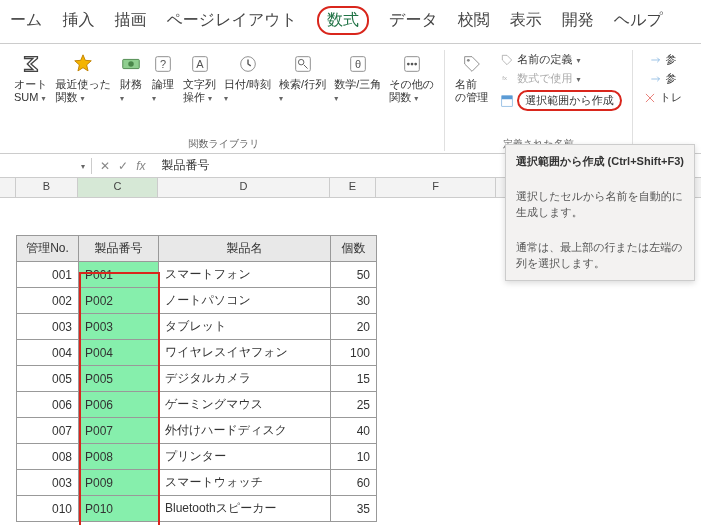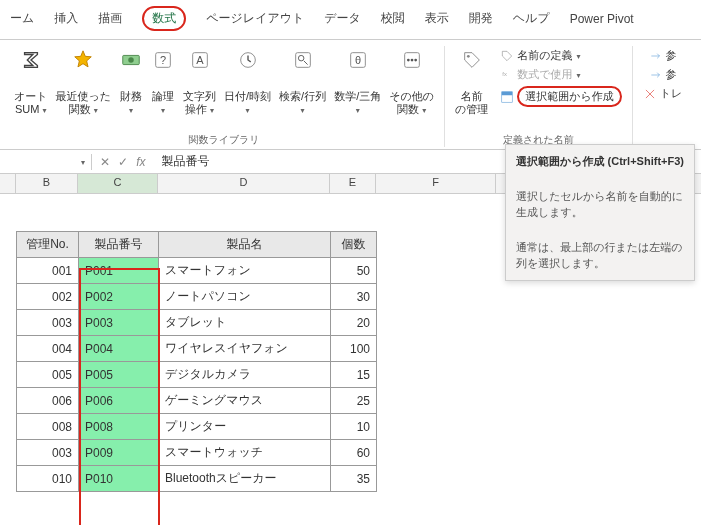--- a/index.html
+++ b/index.html
@@ -1,26 +1,26 @@
 <!DOCTYPE html>
 <html><head>
 <meta charset="utf-8">
 <style>
 *{margin:0;padding:0;box-sizing:border-box;font-family:"Meiryo UI","Yu Gothic UI",sans-serif}
 body{width:701px;height:525px;background:#fff;overflow:hidden;font-size:12px;color:#333}
 .tabs{display:flex;align-items:center;padding:2px 0 4px;border-bottom:1px solid #ccc}
-.tab{padding:4px 10px;font-size:12px;cursor:pointer;color:#444}
+.tab{padding:4px 10px;font-size:16px;cursor:pointer;color:#444}
 .tab.active{color:#217346}
 .tab-circle{display:inline-block;border:2px solid #d9261c;border-radius:14px;padding:2px 8px}
 .ribbon{display:flex;padding:6px 4px 2px;border-bottom:1px solid #ccc;position:relative;height:110px}
 .rgrp{display:flex;flex-direction:column;align-items:center;padding:0 6px;border-right:1px solid #e0e0e0}
 .rgrp:last-child{border-right:none}
 .rbtn{display:flex;flex-direction:column;align-items:center;cursor:pointer;padding:2px 4px}
 .ricon{width:24px;height:24px;display:flex;align-items:center;justify-content:center}
-.rlbl{font-size:11px;text-align:center;margin-top:18px;line-height:1.2}
+.rlbl{font-size:11px;margin-top:2px;line-height:1.2}
 .rcaret{font-size:8px;color:#666;margin-top:1px}
 .rgrp-lbl{font-size:10px;color:#666;text-align:center;margin-top:auto;padding-top:4px}
 .small-row{display:flex;align-items:center;font-size:11px;padding:2px 4px;cursor:pointer;white-space:nowrap}
 .small-row svg{flex-shrink:0;margin-right:3px}
 .highlight{display:inline-block;border:2px solid #d9261c;border-radius:12px;padding:1px 6px}
 .fx-bar{display:flex;align-items:center;border-bottom:1px solid #ccc;height:24px;background:#fff}
 .name-box{width:92px;border-right:1px solid #ccc;padding:3px 6px;display:flex;align-items:center;justify-content:space-between}
 .fx-btns{display:flex;align-items:center;gap:8px;padding:0 8px;color:#888}
 .fx-in{padding:3px 8px;font-size:12px}
 .cols{display:flex;height:20px;border-bottom:1px solid #ccc;background:#f3f3f3}
@@ -36,28 +36,27 @@
 .tooltip{position:absolute;right:6px;top:144px;width:190px;background:#f3f2f1;border:1px solid #ccc;padding:8px 10px;font-size:11px;color:#555;line-height:1.5;box-shadow:0 2px 6px rgba(0,0,0,.15)}
 .tooltip .tt-title{font-weight:bold;color:#333;margin-bottom:18px}
 </style>
 </head>
 <body>
 
 <div class="tabs">
   <div class="tab">ーム</div>
   <div class="tab">挿入</div>
   <div class="tab">描画</div>
+  <div class="tab">ページレイアウト</div>
   <div class="tab active"><span class="tab-circle">数式</span></div>
-  <div class="tab">ページレイアウト</div>
   <div class="tab">データ</div>
   <div class="tab">校閲</div>
   <div class="tab">表示</div>
   <div class="tab">開発</div>
   <div class="tab">ヘルプ</div>
-  <div class="tab">Power Pivot</div>
 </div>
 
 <div class="ribbon">
   <div class="rgrp" style="flex:0 0 auto">
     <div style="display:flex">
       <div class="rbtn">
         <div class="ricon">
             <svg width="22" height="22" viewBox="0 0 24 24">
               <path d="M5 4h14v2l-7 6 7 6v2H5v-2h9l-6-6 6-6H5z" fill="none" stroke="#444" stroke-width="1.5"></path>
             </svg>
@@ -264,20 +263,26 @@
           <td>デジタルカメラ</td>
           <td class="num">15</td>
         </tr>
     <tr>
           <td class="num">006</td>
           <td class="sel">P006</td>
           <td>ゲーミングマウス</td>
           <td class="num">25</td>
         </tr>
     <tr>
+          <td class="num">007</td>
+          <td class="sel">P007</td>
+          <td>外付けハードディスク</td>
+          <td class="num">40</td>
+        </tr>
+    <tr>
           <td class="num">008</td>
           <td class="sel">P008</td>
           <td>プリンター</td>
           <td class="num">10</td>
         </tr>
     <tr>
           <td class="num">003</td>
           <td class="sel">P009</td>
           <td>スマートウォッチ</td>
           <td class="num">60</td>

